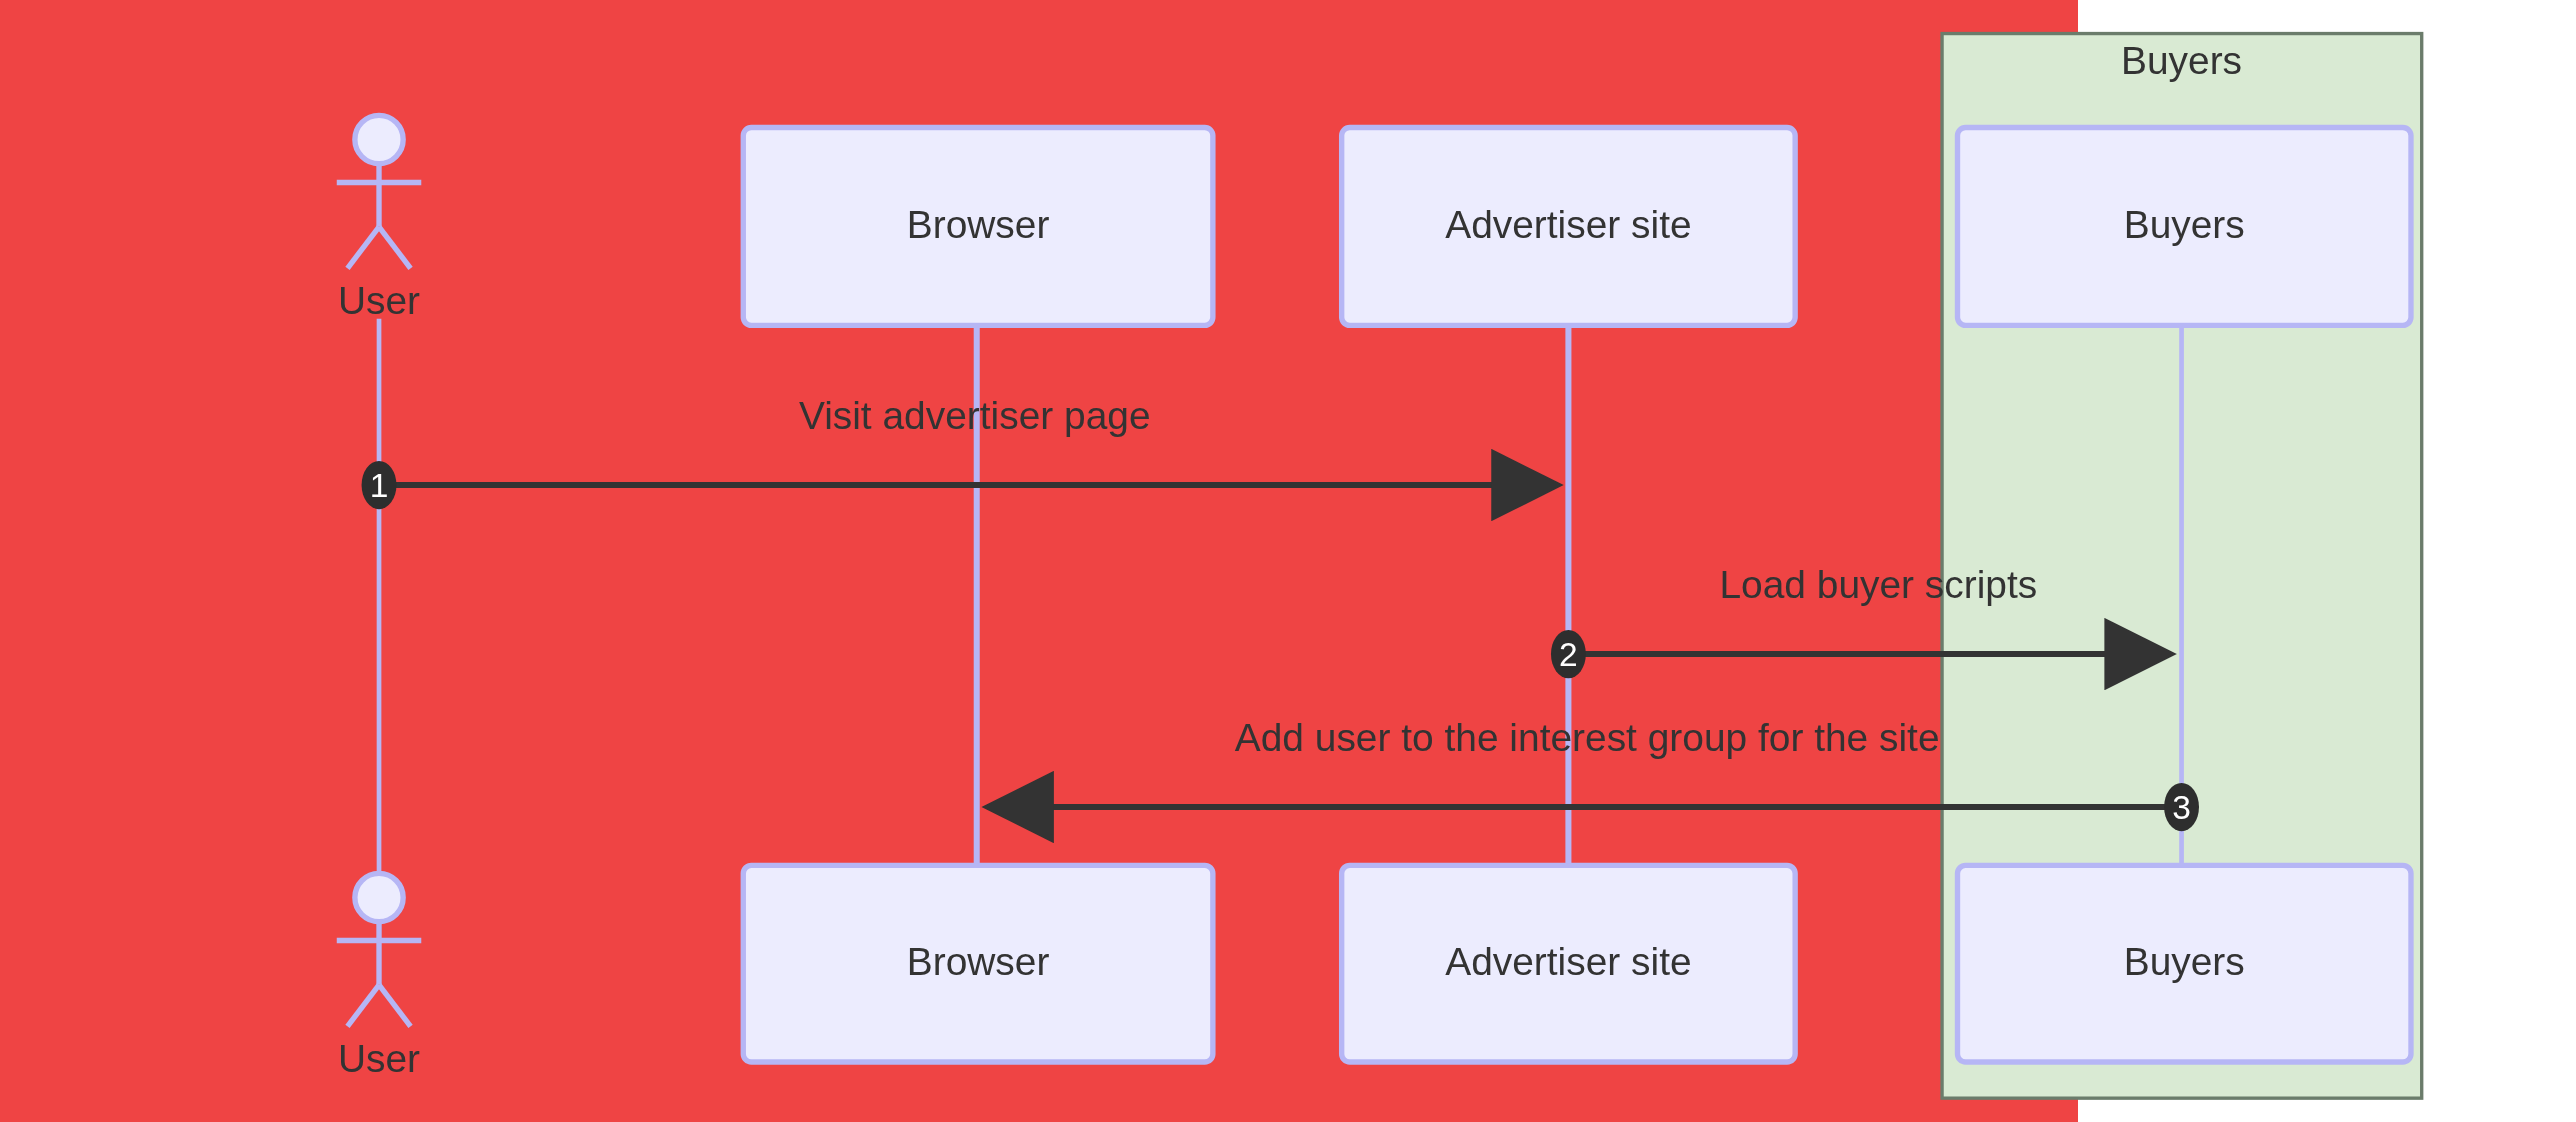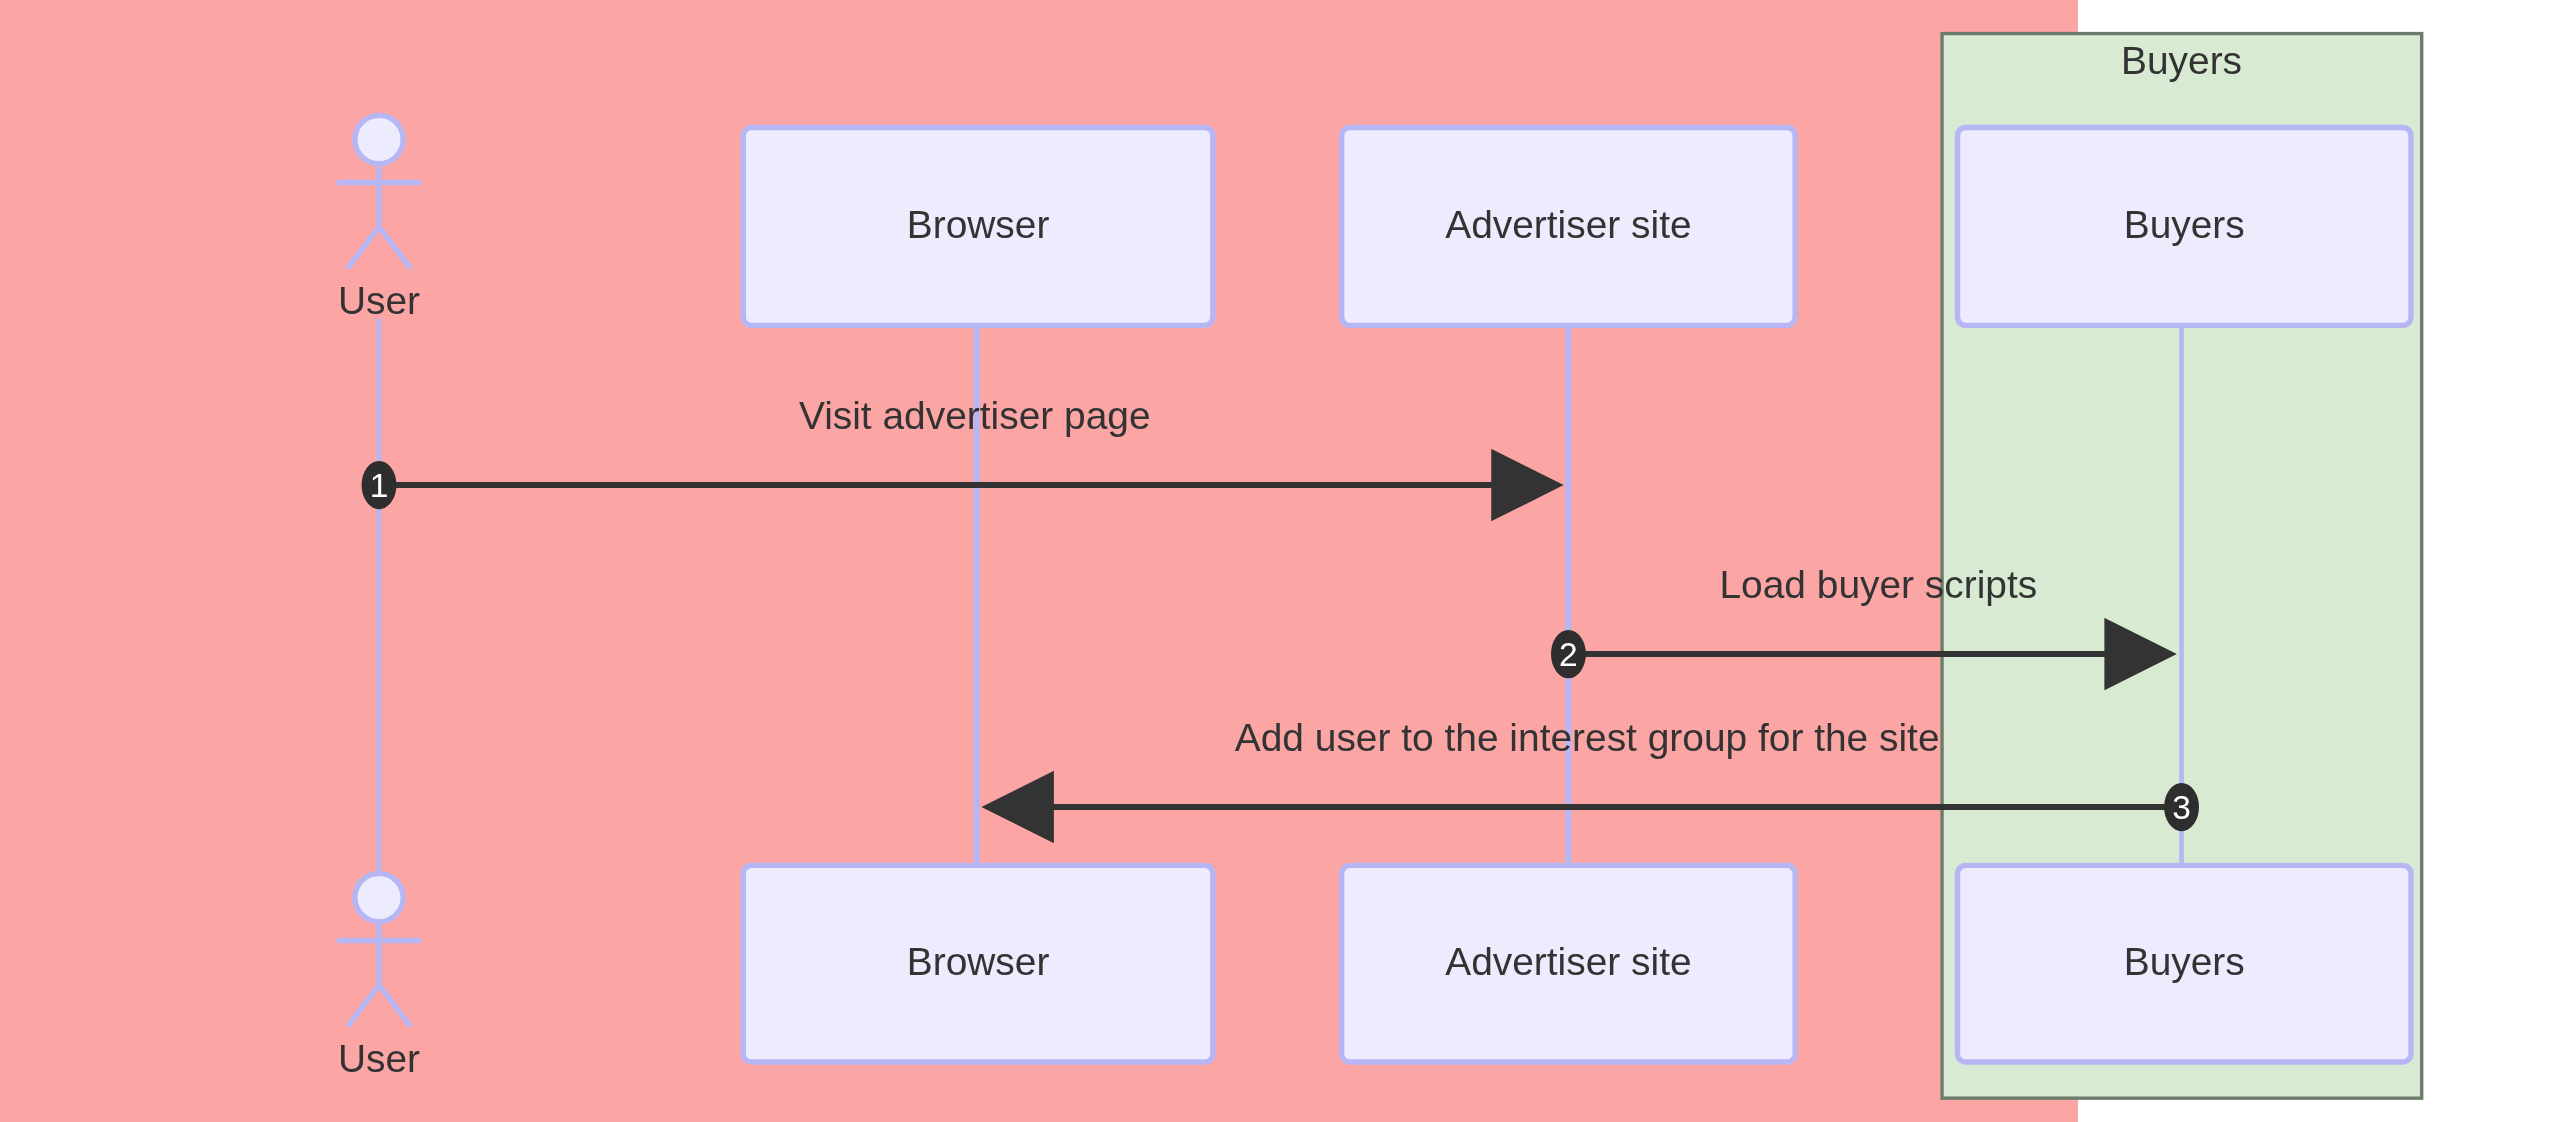--- a/index.html
+++ b/index.html
@@ -10,21 +10,21 @@
   body {
     width: 2576px;
     height: 1123px;
     font-family: "Liberation Sans", "DejaVu Sans", sans-serif;
     overflow: hidden;
   }
   #diagram-root {
     position: relative;
     width: 2078px;
     height: 1123px;
-    background: #fca5a5;
+    background: #ef4444;
   }
   svg.canvas {
     position: absolute;
     left: 0;
     top: 0;
     width: 2576px;
     height: 1123px;
     display: block;
   }
   text {

